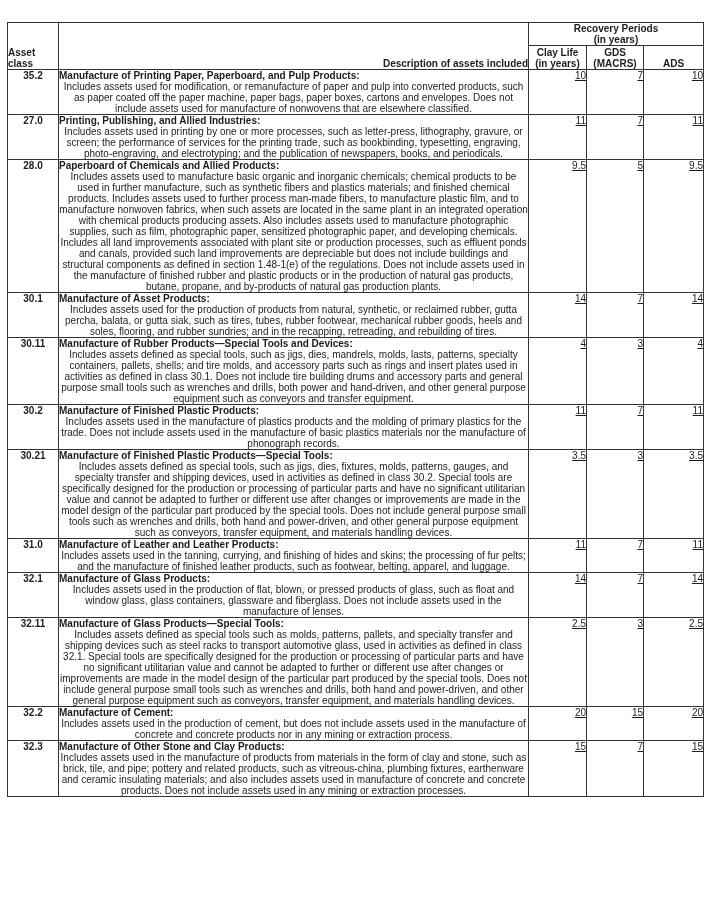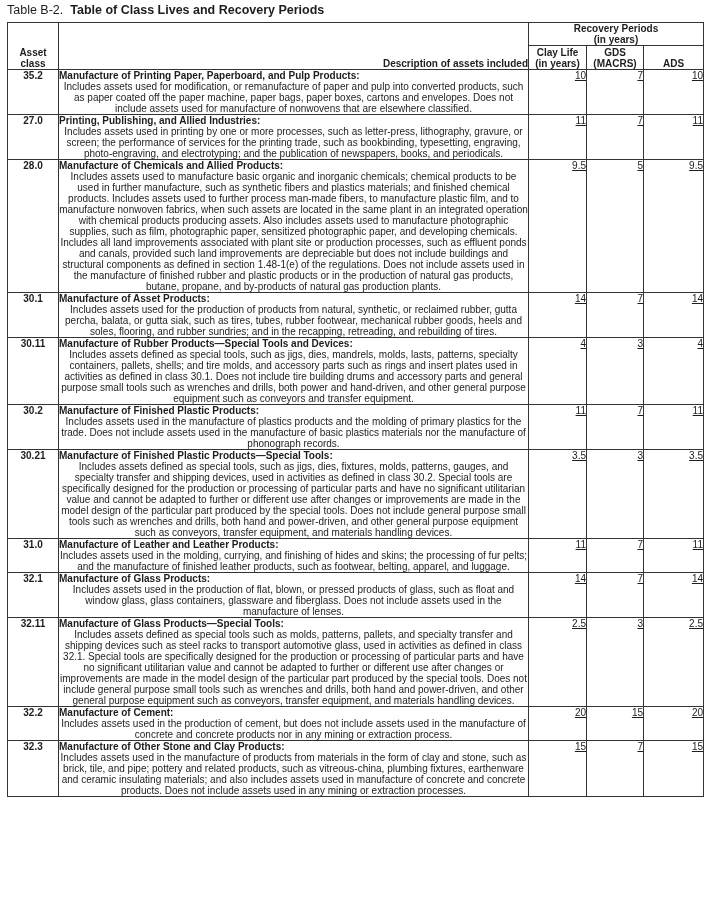--- a/index.html
+++ b/index.html
@@ -38,21 +38,21 @@
     font-size: 10px;
     line-height: 11px;
   }
   table.b2 th, table.b2 td {
     border: 1px solid #333333;
     padding: 0;
   }
   
   th.th-asset {
     vertical-align: bottom;
-    text-align: center;
+    text-align: left;
     font-weight: bold;
     white-space: pre-line;
     padding: 0 2px 3px 2px;
   }
   th.th-desc {
     vertical-align: bottom;
     text-align: right;
     font-weight: bold;
     padding: 0 0 3px 9px;
   }
@@ -91,23 +91,20 @@
     text-align: right;
     padding-top: 15px;
     text-decoration: underline;
   }
 </style>
 </head>
 <body>
 
 <div class="page">
 
-  <div class="doc-title">
-    <span class="prefix">Table B-2.</span><span class="main">Table of Class Lives and Recovery Periods</span>
-  </div>
 
   <table class="b2">
     <colgroup>
       <col style="width:51px">
       <col style="width:470px">
       <col style="width:58px">
       <col style="width:57px">
       <col style="width:60px">
     </colgroup>
     <thead>
@@ -144,21 +141,21 @@
           <span class="row-title">Printing, Publishing, and Allied Industries:</span>
           <span class="row-text">Includes assets used in printing by one or more processes, such as letter-press, lithography, gravure, or screen; the performance of services for the printing trade, such as bookbinding, typesetting, engraving, photo-engraving, and electrotyping; and the publication of newspapers, books, and periodicals.</span>
         </td>
         <td class="td-num">11</td>
         <td class="td-num">7</td>
         <td class="td-num">11</td>
       </tr>
         <tr>
         <td class="td-class">28.0</td>
         <td class="td-desc">
-          <span class="row-title">Manufacture of Chemicals and Allied Products:</span>
+          <span class="row-title">Paperboard of Chemicals and Allied Products:</span>
           <span class="row-text">Includes assets used to manufacture basic organic and inorganic chemicals; chemical products to be used in further manufacture, such as synthetic fibers and plastics materials; and finished chemical products. Includes assets used to further process man-made fibers, to manufacture plastic film, and to manufacture nonwoven fabrics, when such assets are located in the same plant in an integrated operation with chemical products producing assets. Also includes assets used to manufacture photographic supplies, such as film, photographic paper, sensitized photographic paper, and developing chemicals. Includes all land improvements associated with plant site or production processes, such as effluent ponds and canals, provided such land improvements are depreciable but does not include buildings and structural components as defined in section 1.48-1(e) of the regulations. Does not include assets used in the manufacture of finished rubber and plastic products or in the production of natural gas products, butane, propane, and by-products of natural gas production plants.</span>
         </td>
         <td class="td-num">9.5</td>
         <td class="td-num">5</td>
         <td class="td-num">9.5</td>
       </tr>
         <tr>
         <td class="td-class">30.1</td>
         <td class="td-desc">
           <span class="row-title">Manufacture of Asset Products:</span>
@@ -195,21 +192,21 @@
           <span class="row-text">Includes assets defined as special tools, such as jigs, dies, fixtures, molds, patterns, gauges, and specialty transfer and shipping devices, used in activities as defined in class 30.2. Special tools are specifically designed for the production or processing of particular parts and have no significant utilitarian value and cannot be adapted to further or different use after changes or improvements are made in the model design of the particular part produced by the special tools. Does not include general purpose small tools such as wrenches and drills, both hand and power-driven, and other general purpose equipment such as conveyors, transfer equipment, and materials handling devices.</span>
         </td>
         <td class="td-num">3.5</td>
         <td class="td-num">3</td>
         <td class="td-num">3.5</td>
       </tr>
         <tr>
         <td class="td-class">31.0</td>
         <td class="td-desc">
           <span class="row-title">Manufacture of Leather and Leather Products:</span>
-          <span class="row-text">Includes assets used in the molding, currying, and finishing of hides and skins; the processing of fur pelts; and the manufacture of finished leather products, such as footwear, belting, apparel, and luggage.</span>
+          <span class="row-text">Includes assets used in the tanning, currying, and finishing of hides and skins; the processing of fur pelts; and the manufacture of finished leather products, such as footwear, belting, apparel, and luggage.</span>
         </td>
         <td class="td-num">11</td>
         <td class="td-num">7</td>
         <td class="td-num">11</td>
       </tr>
         <tr>
         <td class="td-class">32.1</td>
         <td class="td-desc">
           <span class="row-title">Manufacture of Glass Products:</span>
           <span class="row-text">Includes assets used in the production of flat, blown, or pressed products of glass, such as float and window glass, glass containers, glassware and fiberglass. Does not include assets used in the manufacture of lenses.</span>

